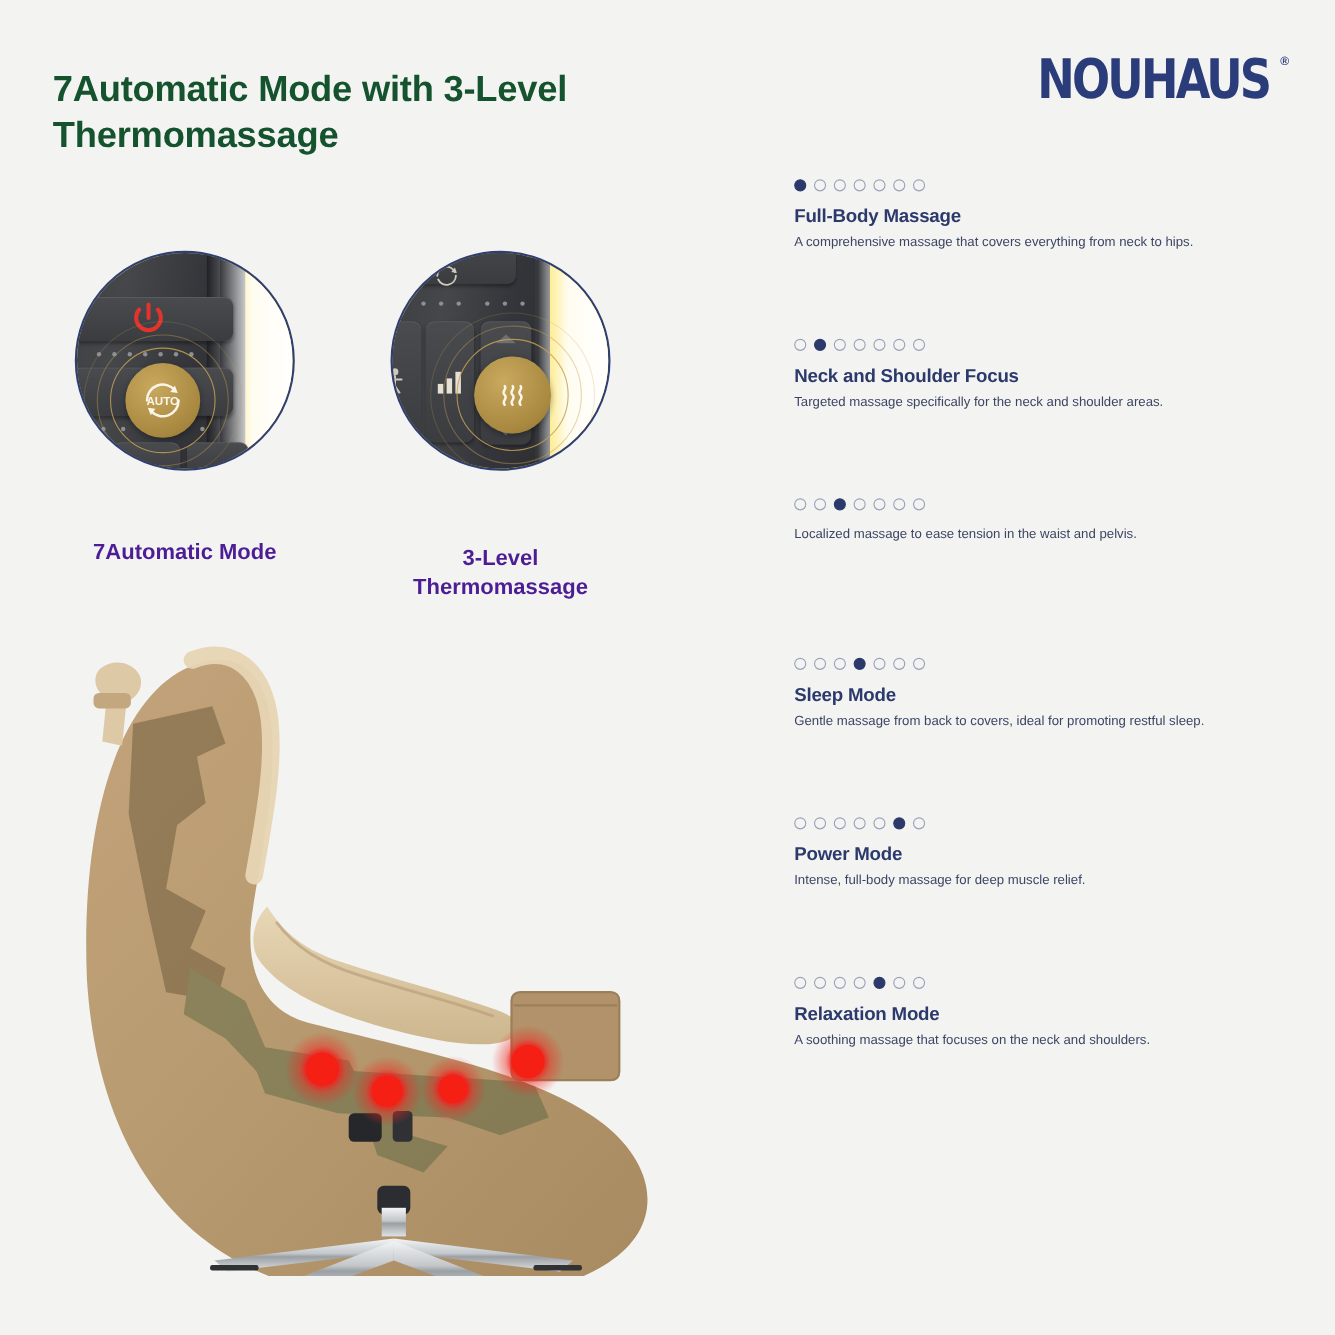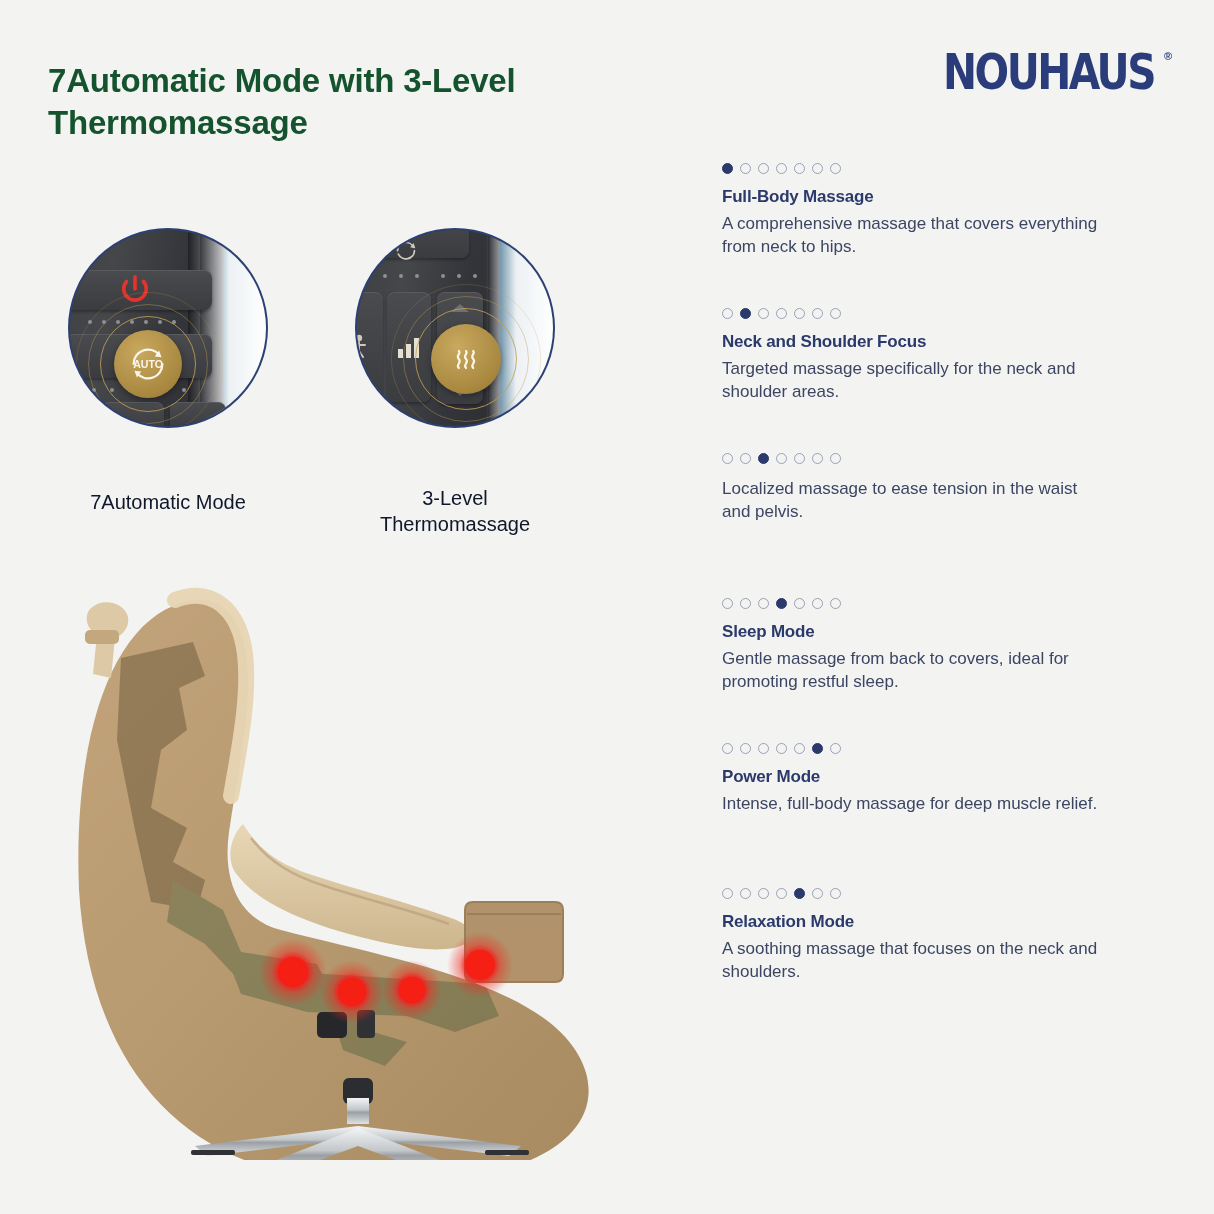--- a/index.html
+++ b/index.html
@@ -62,21 +62,21 @@
   
   .circle-wrap { position: absolute; }
 
   .photo-circle {
     position: relative;
     width: 200px;
     height: 200px;
     border-radius: 50%;
     border: 2.5px solid #2f3f73;
     overflow: hidden;
-    background: #0c4a6e;
+    background: #fde047;
   }
 
   
   .remote-body {
     position: absolute;
     left: -18%;
     top: -10%;
     width: 96%;
     height: 128%;
     background: linear-gradient(100deg, #3a3c3f 0%, #45474a 38%, #33353a 70%, #2c2e32 100%);
@@ -152,22 +152,22 @@
     border-left: 9px solid transparent;
     border-right: 9px solid transparent;
   }
   .arrow-up { border-bottom: 8px solid #6e6f72; }
   .arrow-down { border-top: 8px solid #6e6f72; }
 
   .circle-caption {
     position: absolute;
     text-align: center;
     font-size: 20px;
-    font-weight: 400;
-    color: #0f172a;
+    font-weight: 700;
+    color: #4c1d95;
     line-height: 1.28;
     white-space: pre-line;
   }
 
   
   #chair-figure {
     position: absolute;
     left: 55px;
     top: 580px;
     width: 600px;
@@ -192,21 +192,21 @@
   .dots span.on { background: #2b3a6b; border-color: #2b3a6b; }
 
   .feature-title {
     font-size: 17px;
     font-weight: 700;
     color: #2b3a6b;
     letter-spacing: -0.2px;
     margin-bottom: 5px;
   }
   .feature-desc {
-    font-size: 17px;
+    font-size: 12px;
     line-height: 1.36;
     color: #3c4663;
     max-width: 378px;
   }
 </style>
 </head>
 <body>
 
 <div id="page">
 
@@ -317,21 +317,21 @@
       <div class="ring" style="left:58px; top:78px;  width:102px; height:102px;"></div>
 
       <div class="gold-knob" style="left:74px; top:94px; width:70px; height:70px;">
         <svg viewBox="0 0 40 40" width="36" height="36">
           <path d="M12 30c-4-4 4-6 0-10s3-6 0-9" fill="none" stroke="#fbf6ea" stroke-width="2.4" stroke-linecap="round"></path>
           <path d="M20 30c-4-4 4-6 0-10s3-6 0-9" fill="none" stroke="#fbf6ea" stroke-width="2.4" stroke-linecap="round"></path>
           <path d="M28 30c-4-4 4-6 0-10s3-6 0-9" fill="none" stroke="#fbf6ea" stroke-width="2.4" stroke-linecap="round"></path>
         </svg>
       </div>
     </div>
-    <div class="circle-caption" style="left:-30px; top:258px; width:260px;text-align:center;">3-Level
+    <div class="circle-caption" style="left:-30px; top:268px; width:260px;text-align:center;">3-Level
 Thermomassage</div>
   </div>
 
   <svg id="chair-figure" viewBox="0 0 600 580">
     <defs>
       <linearGradient id="fabric" x1="0" y1="0" x2="1" y2="1">
         <stop offset="0%" stop-color="#c2a37b"></stop>
         <stop offset="45%" stop-color="#b89a70"></stop>
         <stop offset="100%" stop-color="#a88a61"></stop>
       </linearGradient>

